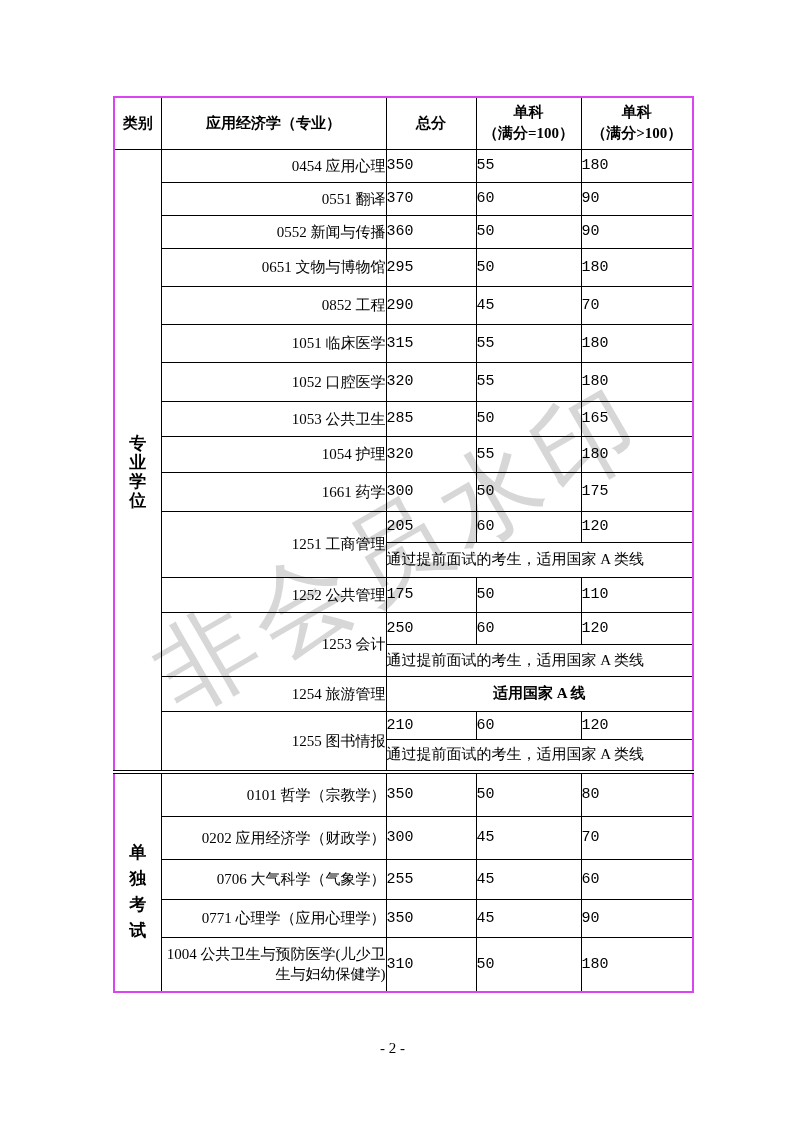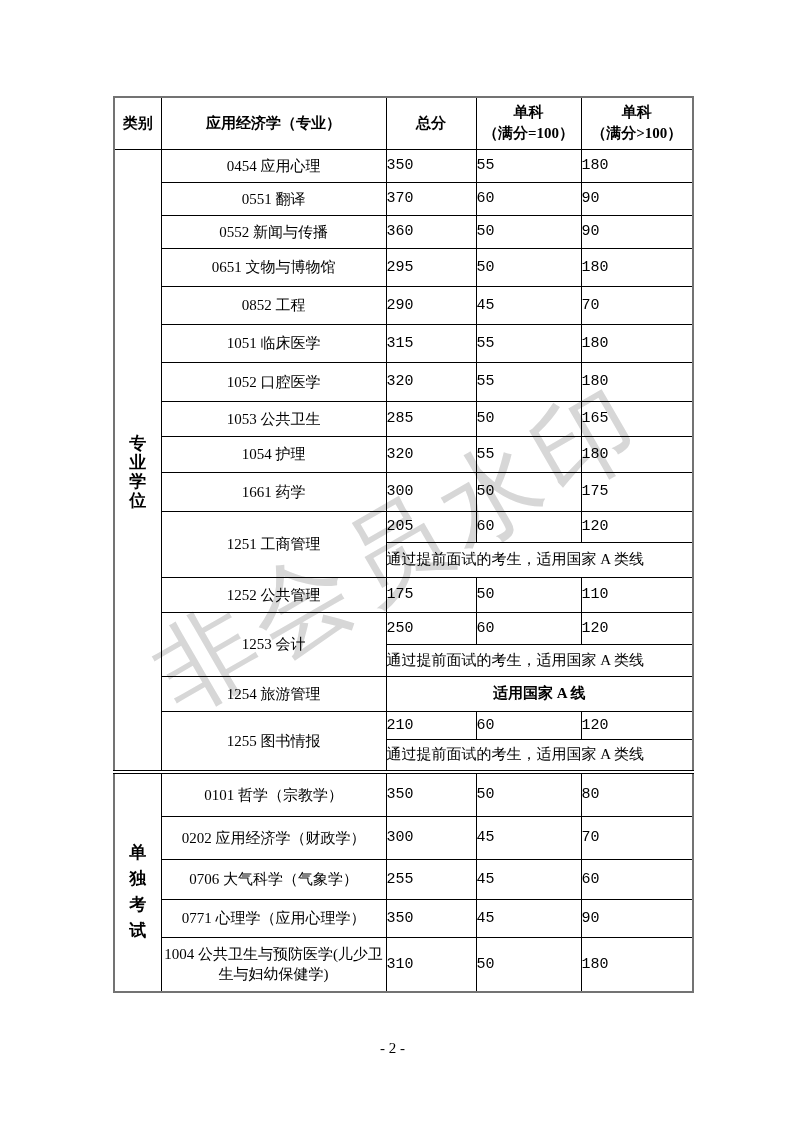--- a/index.html
+++ b/index.html
@@ -15,32 +15,32 @@
     z-index:0; user-select:none;
   }
   table.score-table {
     position:absolute; left:113px; top:96px; width:579px; z-index:1;
     border-collapse:collapse; table-layout:fixed; background:transparent;
   }
   .score-table td, .score-table th {
     border:1px solid #000; padding:0; overflow:hidden;
     font-size:15px; color:#000; background:transparent;
   }
-  .score-table { border:2px solid #737373; }
+  .score-table { border:2px solid #d946ef; }
   thead th { font-weight:bold; text-align:center; vertical-align:middle;
              border-bottom:4px double #000; font-size:16px; line-height:21px; }
   .hdr-two span { display:block; }
   .cat-cell { text-align:center; vertical-align:middle; font-weight:bold; }
   .vert {
     display:inline-block; writing-mode:vertical-rl; text-orientation:upright;
     font-size:17px;
   }
   .vert.g1 { letter-spacing:19px; }
   .vert.g2 { letter-spacing:26px; }
-  .subj { text-align:center; vertical-align:middle; padding:2px 6px 2px 11px; line-height:20px; }
+  .subj { text-align:right; vertical-align:middle; padding:2px 6px 2px 11px; line-height:20px; }
   .num  { text-align:left; vertical-align:middle;font-family:Liberation Mono, monospace; }
   .note-cell { text-align:left; vertical-align:middle; padding-left:9px; font-size:14.5px; }
   .note-center { text-align:center; vertical-align:middle; font-size:14.5px;font-weight:bold; }
   tr.group-start td { border-top:4px double #000; }
   .footer {
     position:absolute; left:103px; top:1040px; width:579px; text-align:center;
     font-size:15px; z-index:1;
   }
 </style>
 </head>

